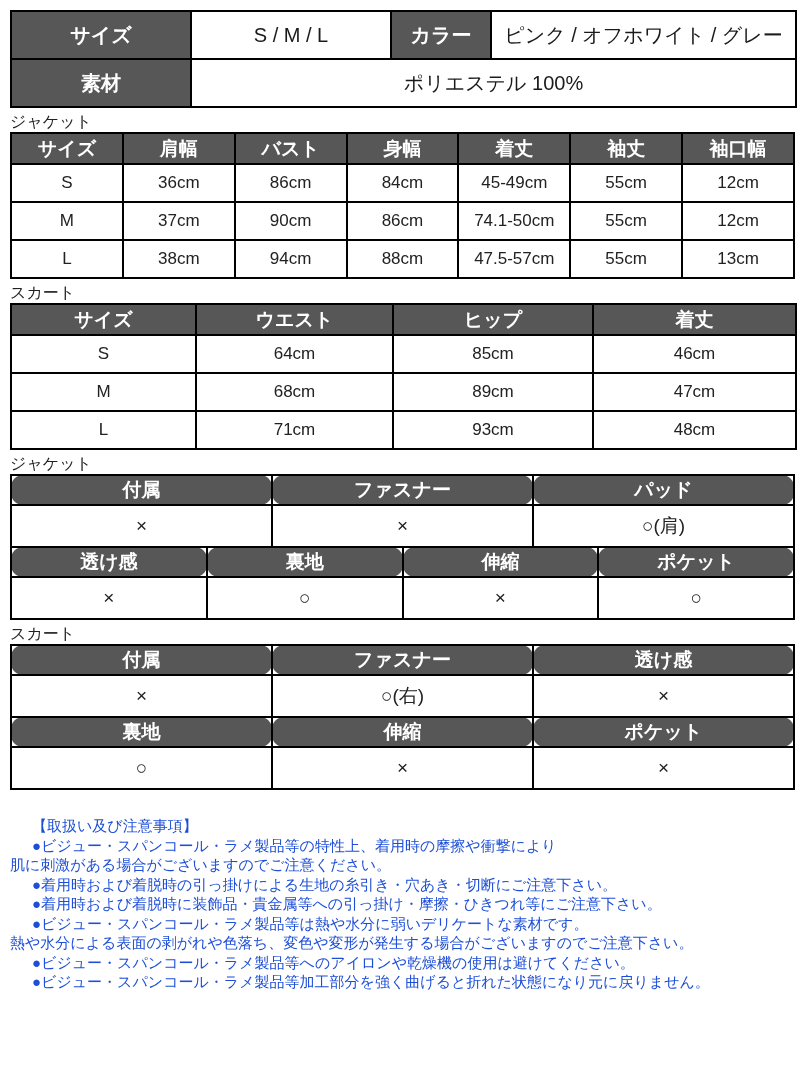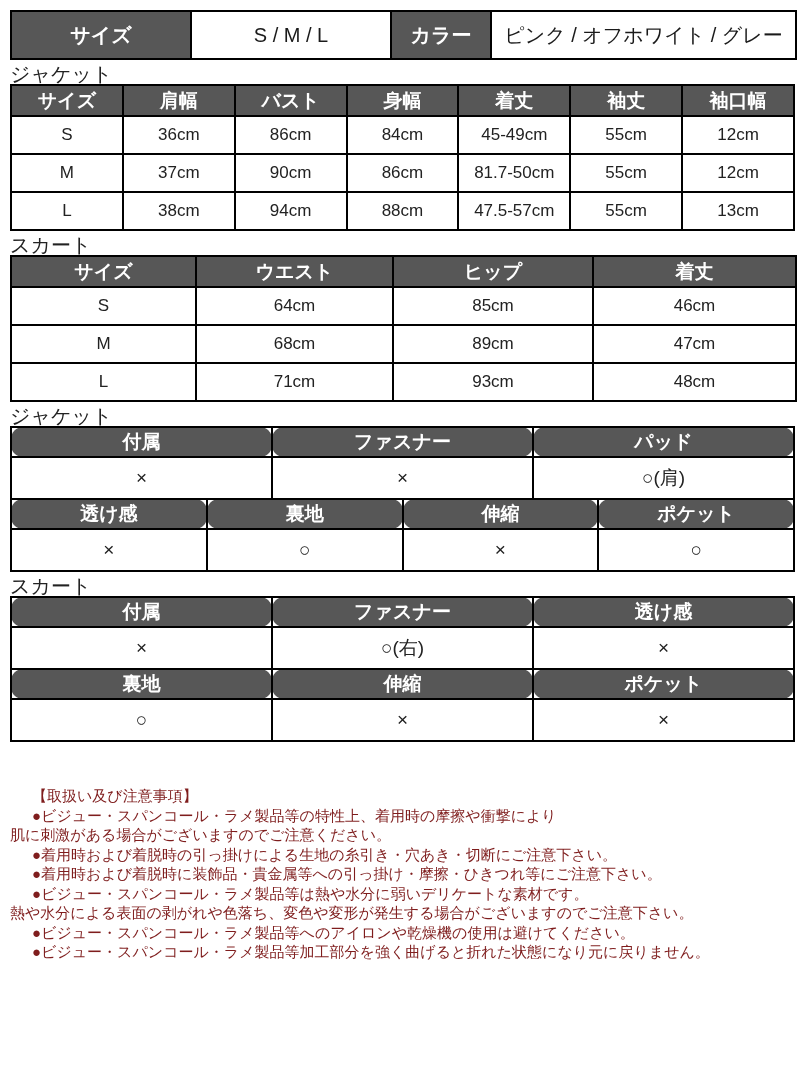--- a/index.html
+++ b/index.html
@@ -58,30 +58,30 @@
   }
   table.detail-tbl td {
     height: 40px;
     font-size: 19px;
     color: #222222;
   }
   table.detail-join {
     margin-top: -2px;
   }
   .sec-label {
-    font-size: 20px;
+    font-size: 16px;
     line-height: 18px;
     color: #222222;
     margin: 5px 0 1px 0;
   }
   .notes {
-    margin-top: 44px;
+    margin-top: 26px;
     font-size: 15px;
     line-height: 19.5px;
-    color: #7f1d1d;
+    color: #1d4ed8;
   }
   .notes .line {
     white-space: nowrap;
   }
   .notes .ind {
     padding-left: 22px;
   }
 </style>
 </head>
 <body>
@@ -95,20 +95,24 @@
         <col style="width:100px">
         <col style="width:305px">
       </colgroup>
     <tbody>
         <tr>
       <th class="hd">サイズ</th>
       <td>S / M / L</td>
       <th class="hd">カラー</th>
       <td>ピンク / オフホワイト / グレー</td>
     </tr>
+    <tr>
+      <th class="hd">素材</th>
+      <td colspan="3">ポリエステル 100%</td>
+    </tr>
   </tbody>
     </table>
 
   <div class="sec-label">ジャケット</div>
   <table class="tbl size-tbl">
     <tbody>
         <tr class="head">
       <th>サイズ</th>
       <th>肩幅</th>
       <th>バスト</th>
@@ -124,21 +128,21 @@
       <td>84cm</td>
       <td>45-49cm</td>
       <td>55cm</td>
       <td>12cm</td>
     </tr>
     <tr>
       <td>M</td>
       <td>37cm</td>
       <td>90cm</td>
       <td>86cm</td>
-      <td>81.7-50cm</td>
+      <td>74.1-50cm</td>
       <td>55cm</td>
       <td>12cm</td>
     </tr>
     <tr>
       <td>L</td>
       <td>38cm</td>
       <td>94cm</td>
       <td>88cm</td>
       <td>47.5-57cm</td>
       <td>55cm</td>

